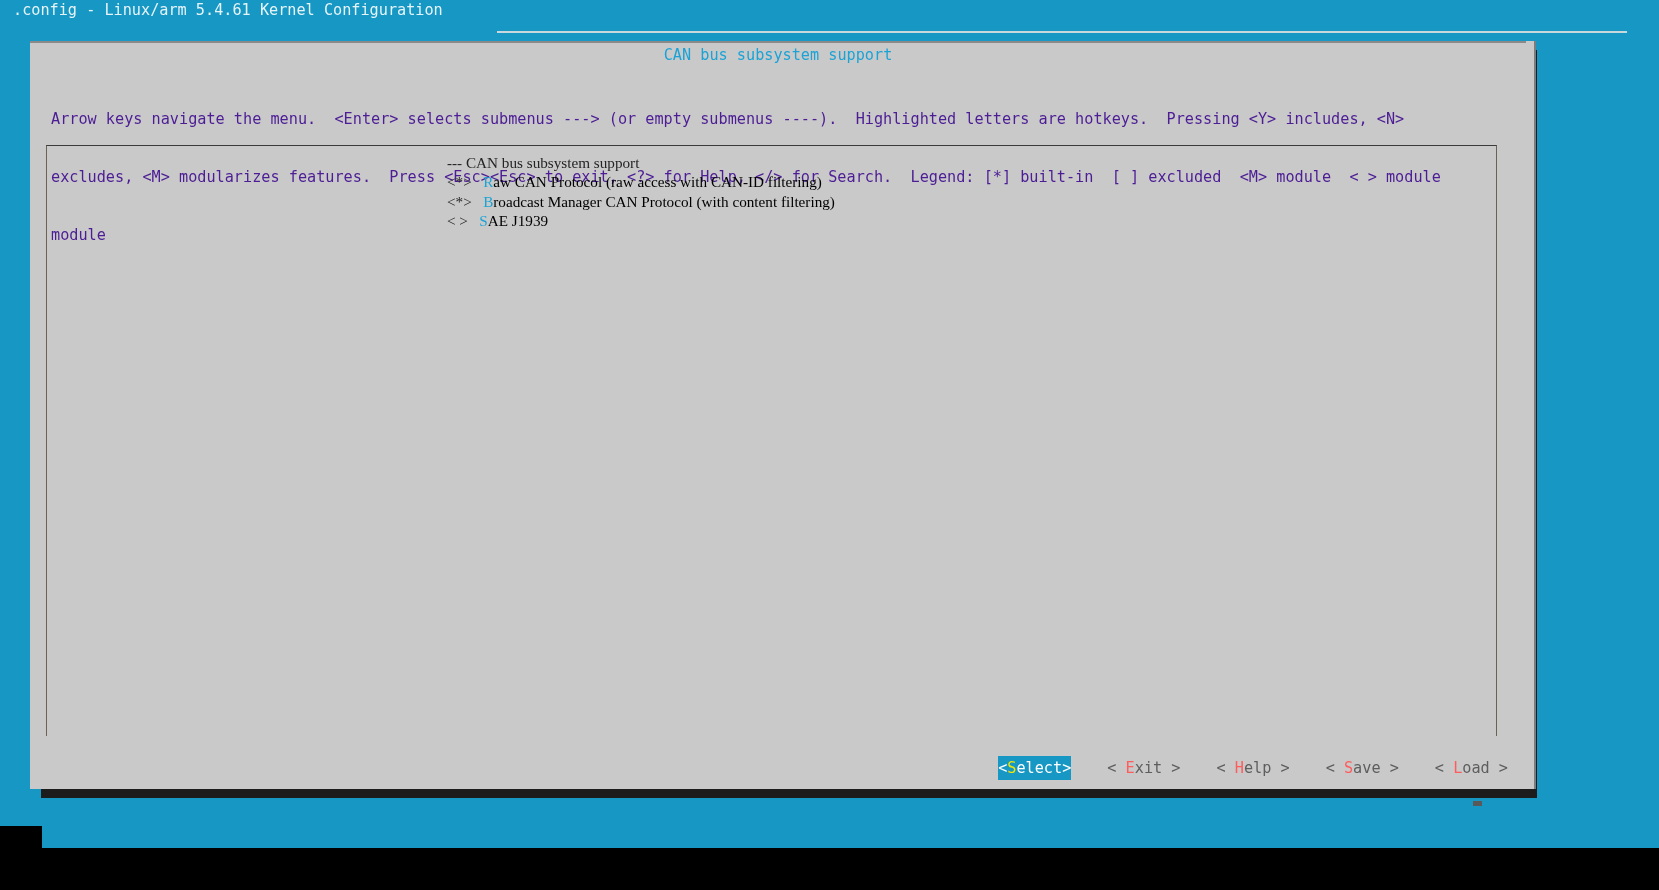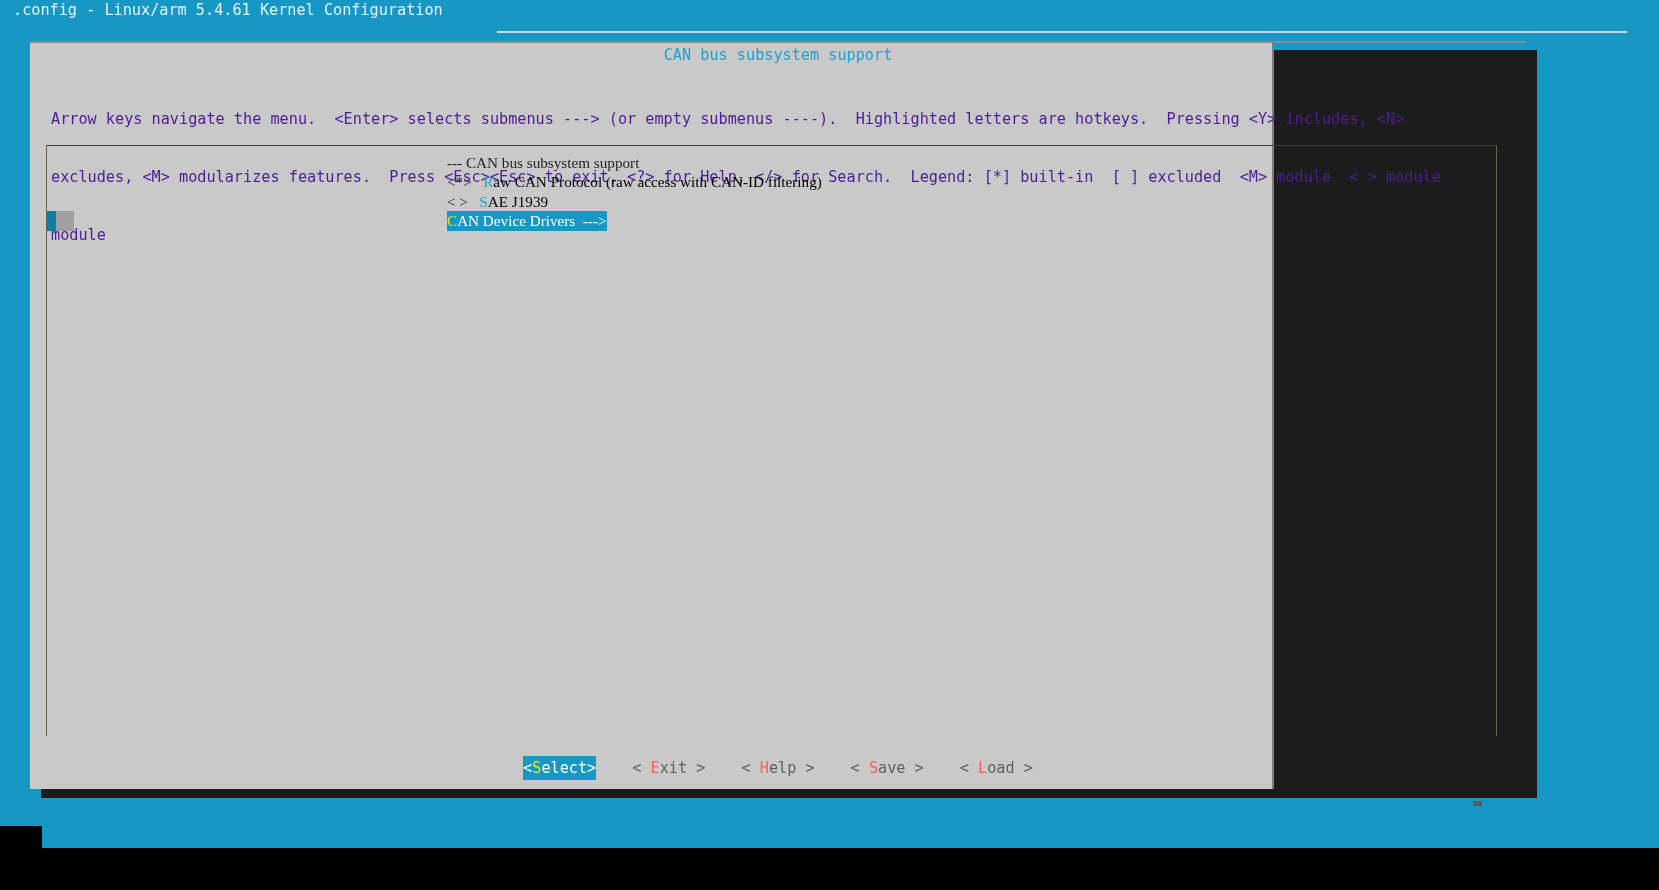--- a/index.html
+++ b/index.html
@@ -79,21 +79,21 @@
     position: absolute;
     left: 41px; top: 50px;
     width: 1496px; height: 748px;
     background: #1c1c1c;
   }
 
   
   #dialog {
     position: absolute;
     left: 30px; top: 41px;
-    width: 1244px; height: 748px;
+    width: 1506px; height: 748px;
     background: #c9c9c9;
     box-sizing: border-box;
   }
   
   #dialog-top-edge {
     position: absolute;
     left: 0; top: 0;
     width: 1496px; height: 2px;
     background: #8a8a8a;
   }
@@ -193,21 +193,21 @@
     vertical-align: top;
     padding: 0;
   }
   .row.selected .hl .hot { color: #f2e500; }
 
   
   #buttons {
     position: absolute;
     left: 0; top: 715px;
     width: 1496px;
-    text-align: center;
+    text-align: right;
     white-space: pre;
     font-size: 15.2px;
     line-height: 24px;
     height: 24px;
   }
   .btn {
     display: inline-block;
     color: #5e5e5e;
     white-space: pre;
     margin: 0 18px;
@@ -261,25 +261,25 @@
       <div>module</div>
     </div>
 
     <div id="listbox">
       <div id="list">
 
         <div class="row sep"><span class="tag">---</span><span class="txt"> CAN bus subsystem support</span></div>
 
         <div class="row"><span class="tag">&lt;*&gt;</span><span class="txt">   </span><span class="hot">R</span><span class="txt">aw CAN Protocol (raw access with CAN-ID filtering)</span></div>
 
+        <div class="row"><span class="tag">&lt;*&gt;</span><span class="txt">   </span><span class="hot">B</span><span class="txt">roadcast Manager CAN Protocol (with content filtering)</span></div>
 
 
         <div class="row"><span class="tag">&lt; &gt;</span><span class="txt">   </span><span class="hot">S</span><span class="txt">AE J1939</span></div>
 
-        <div class="row selected"><span class="cursor-cell"><span class="curs1"></span><span class="curs2"></span></span><span class="hl"><span class="hot">C</span><span>AN Device Drivers  ---&gt;</span></span></div>
 
       </div>
       <div id="scroll-nub"></div>
     </div>
 
     <div id="buttons"><span class="btn active"><span>&lt;</span><span class="bhot">S</span><span>elect&gt;</span></span><span class="btn"><span>&lt; </span><span class="bhot">E</span><span>xit &gt;</span></span><span class="btn"><span>&lt; </span><span class="bhot">H</span><span>elp &gt;</span></span><span class="btn"><span>&lt; </span><span class="bhot">S</span><span>ave &gt;</span></span><span class="btn"><span>&lt; </span><span class="bhot">L</span><span>oad &gt;</span></span></div>
 
   </div>
 </div>
 

